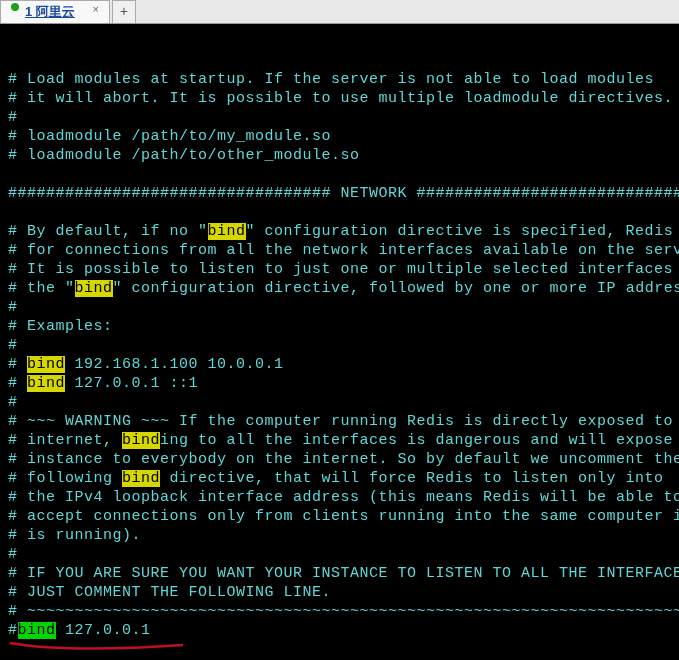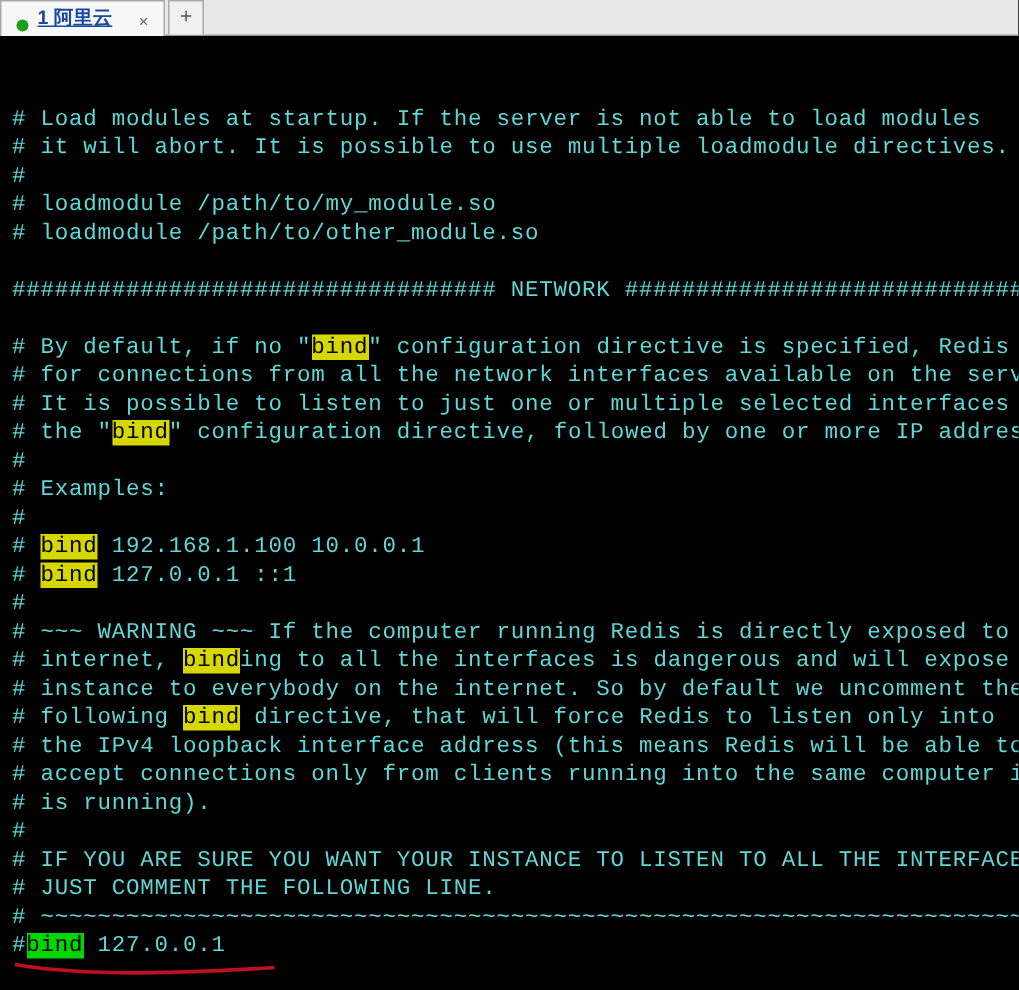--- a/index.html
+++ b/index.html
@@ -16,23 +16,23 @@
       background: #e8e8e8;
       height: 24px;
       display: flex;
       align-items: stretch;
       border-bottom: 1px solid #999;
     }
     .tab {
       background: #f8f8f8;
       border: 1px solid #aaa;
       border-bottom: none;
-      padding: 20px 10px;
+      padding: 2px 10px;
       display: flex;
-      align-items: flex-end;
+      align-items: flex-start;
       gap: 6px;
       font-family: Arial, sans-serif;
       font-size: 13px;
       color: #1a4aa0;
       min-width: 110px;
     }
     .tab .dot {
       width: 8px; height: 8px;
       background: #1aa01a;
       border-radius: 50%;

